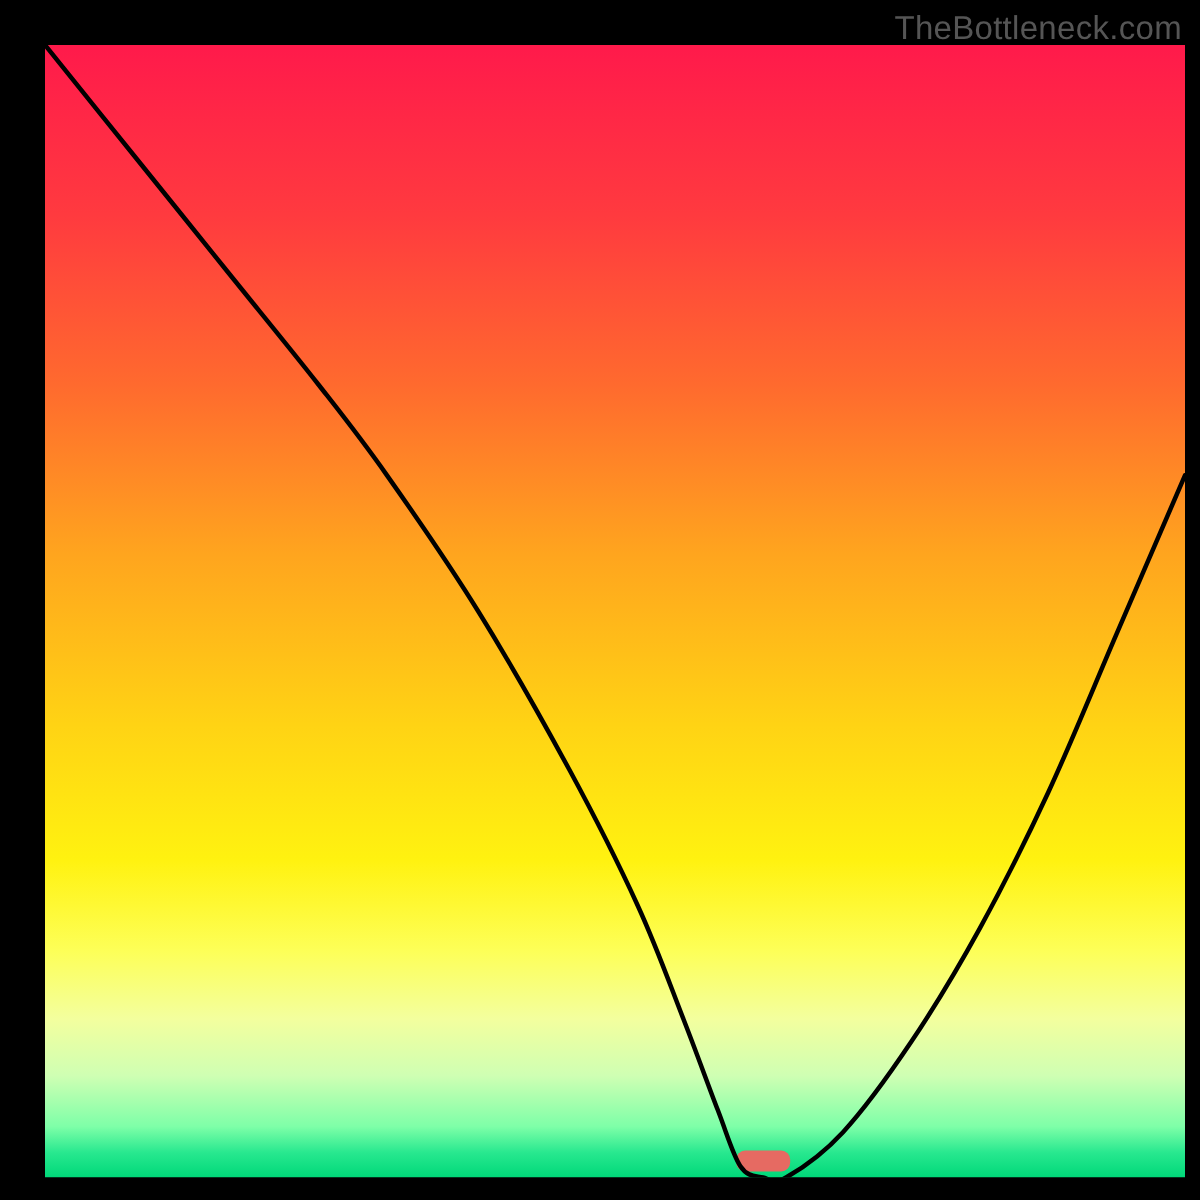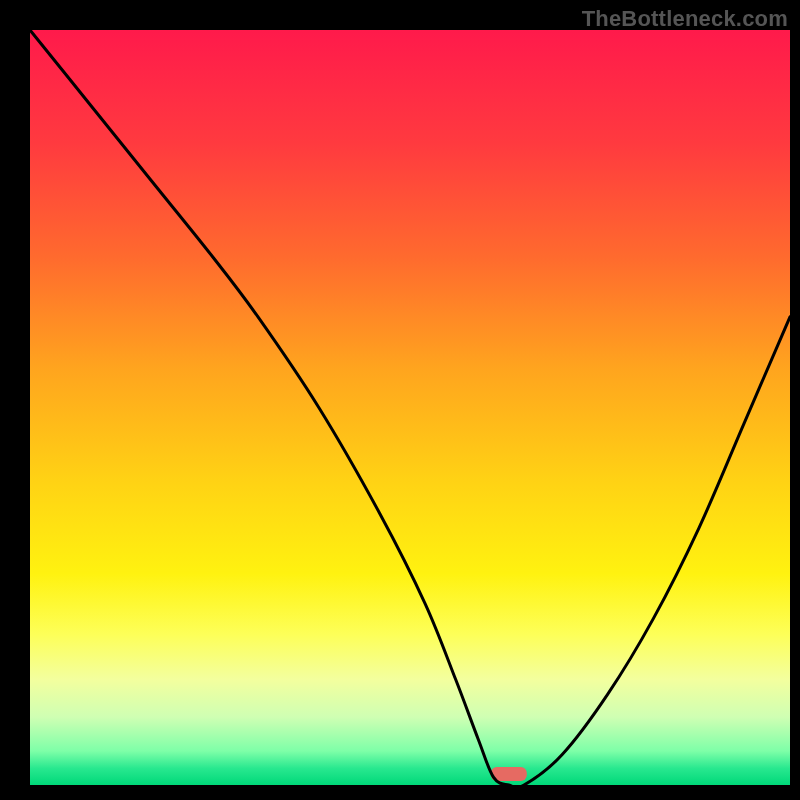--- a/index.html
+++ b/index.html
@@ -16,21 +16,21 @@
     width: 800px;
     height: 800px;
     background: #000;
   }
   .watermark {
     position: absolute;
     top: 6px;
     right: 12px;
     color: #555;
     font-size: 22px;
-    font-weight: 700;
+    font-weight: 400;
     letter-spacing: 0.2px;
     user-select: none;
   }
   .plot-area {
     position: absolute;
     left: 30px;
     top: 30px;
     width: 760px;
     height: 755px;
   }

